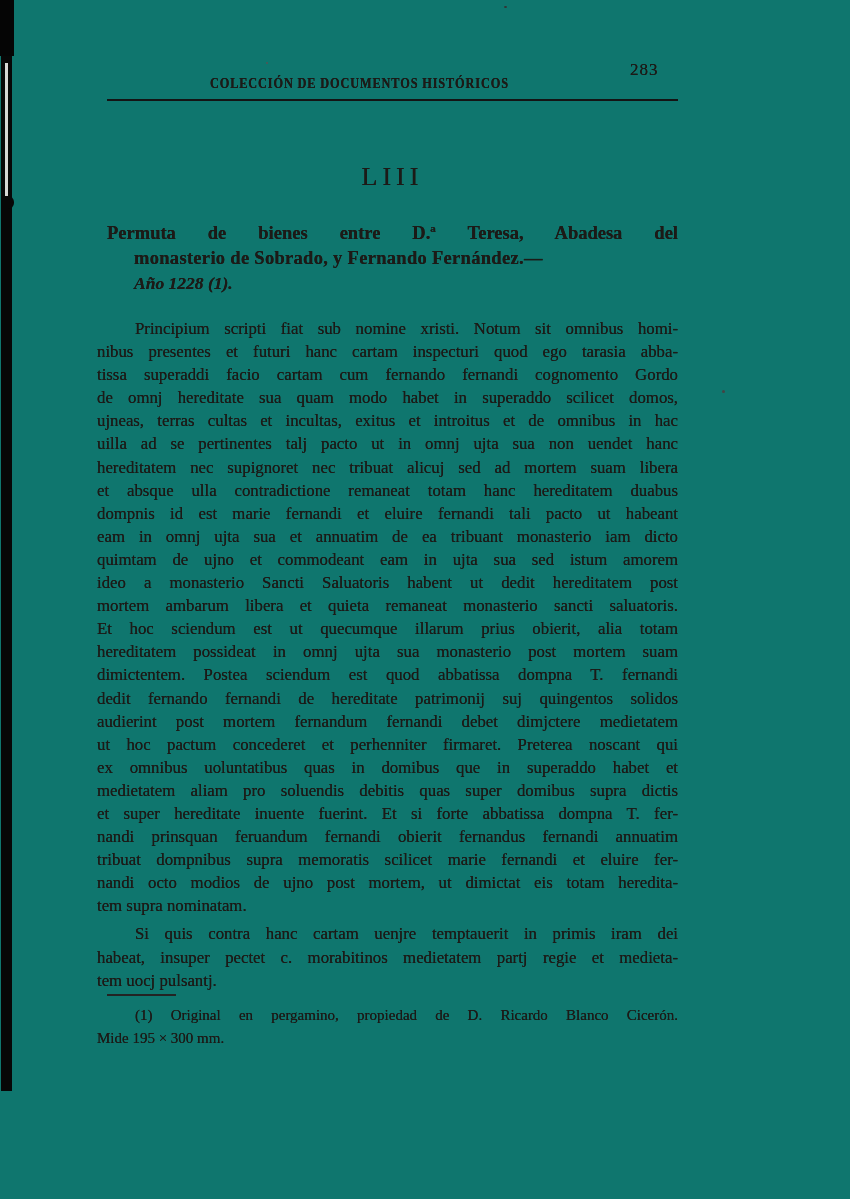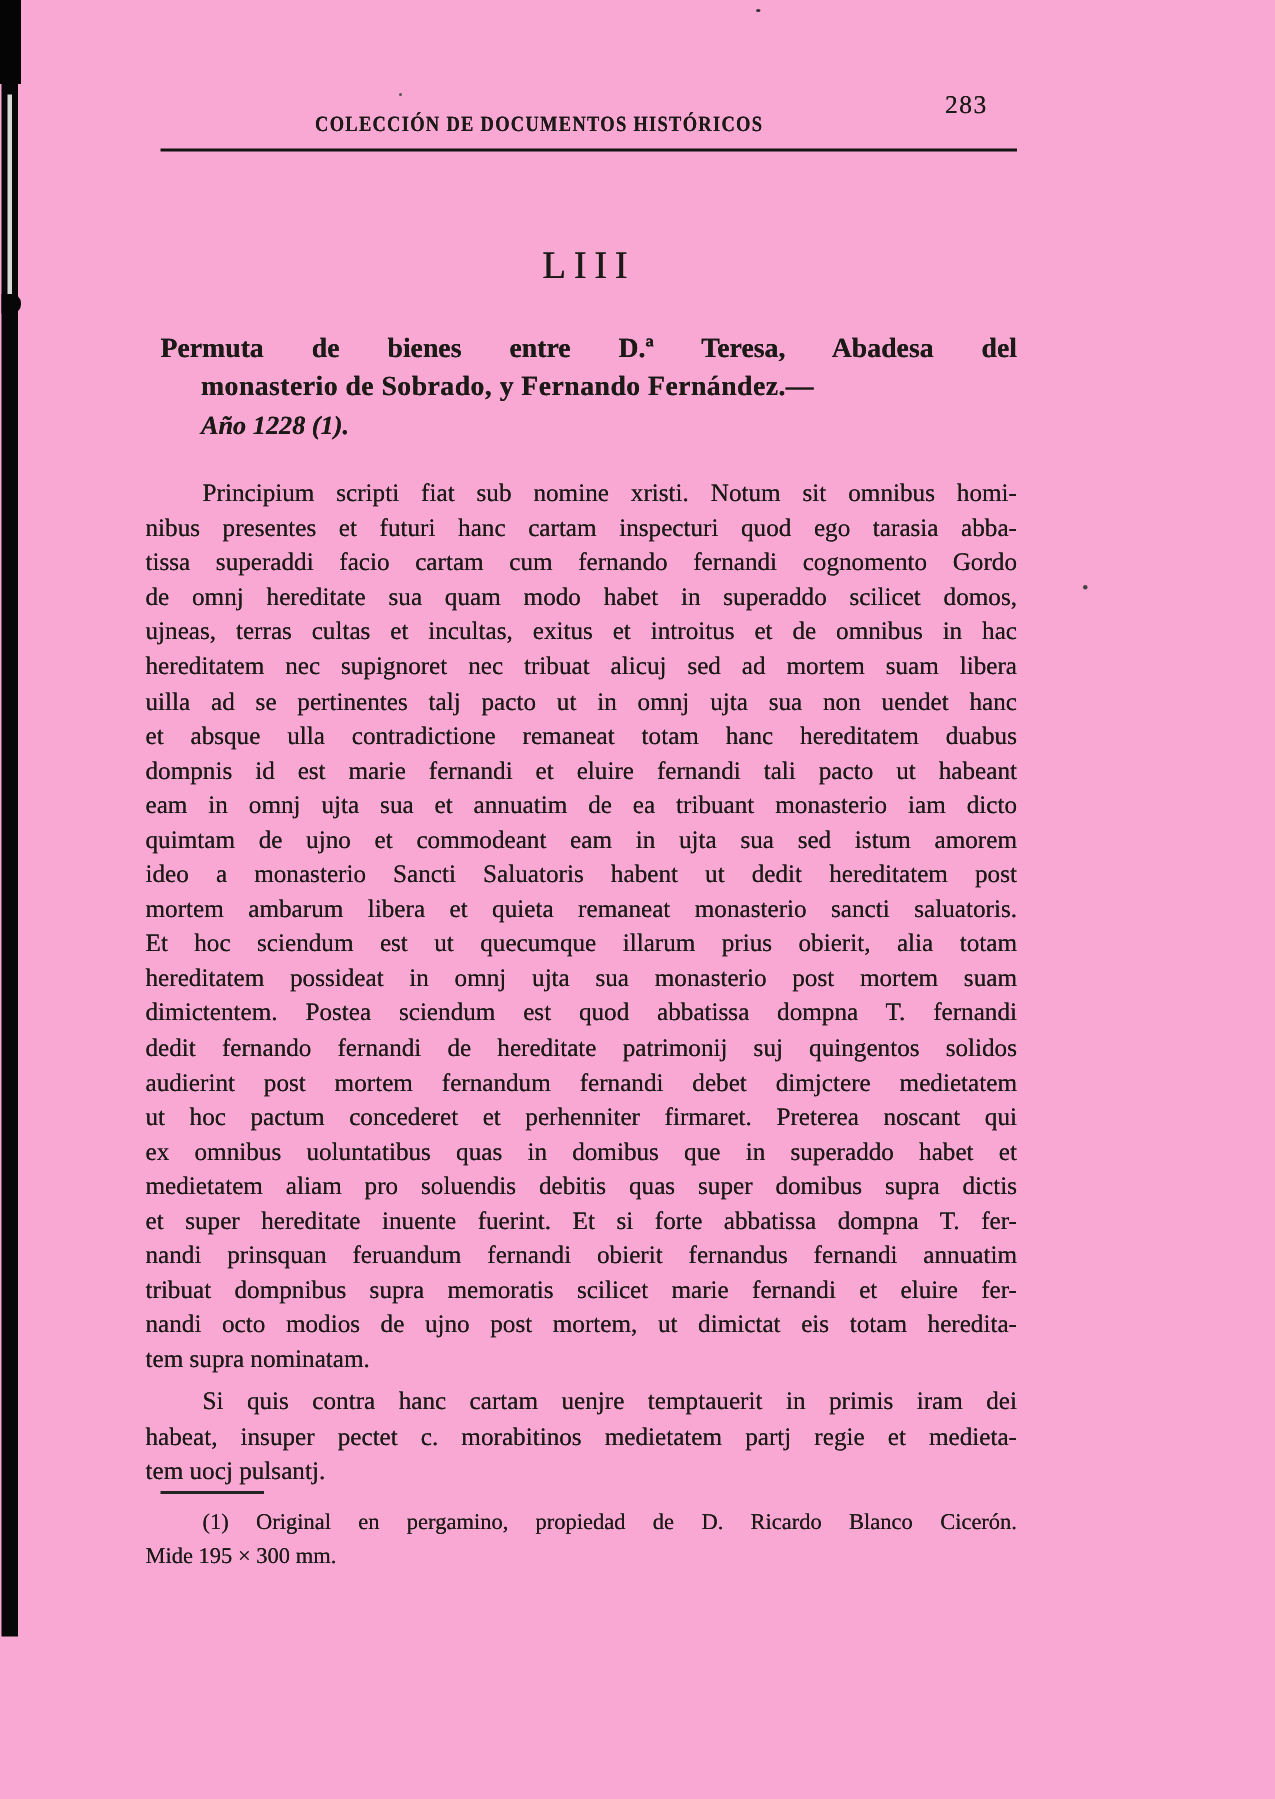--- a/index.html
+++ b/index.html
@@ -1,21 +1,21 @@
 <!DOCTYPE html>
 <html><head>
 <meta charset="utf-8">
 <style>
   html, body { margin: 0; padding: 0; }
   body { background: #e8e8e6; }
   .page {
     position: relative;
     width: 850px;
     height: 1199px;
-    background: #f9a8d4;
+    background: #0f766e;
     font-family: "Liberation Serif", serif;
     color: #1c1a17;
     overflow: hidden;
     text-shadow: 0 0 0.4px currentColor;
   }
   
   .bind-bar   { position: absolute; left: 1px; top: 0; width: 11px; height: 1091px; background: #070707; }
   .bind-cap   { position: absolute; left: 0; top: 0; width: 14px; height: 56px; background: #050505; }
   .bind-sliver{ position: absolute; left: 5px; top: 63px; width: 3px; height: 134px; background: #fcfcf9; opacity: .85; }
   .bind-bump  { position: absolute; left: 1px; top: 196px; width: 13px; height: 13px; background: #070707; border-radius: 0 6px 6px 0; }
@@ -75,22 +75,22 @@
     <div class="t3">Año 1228 (1).</div>
   </div>
 
   <div class="body-block">
     <div class="para">
         <div class="line first">Principium scripti fiat sub nomine xristi. Notum sit omnibus homi-</div>
         <div class="line">nibus presentes et futuri hanc cartam inspecturi quod ego tarasia abba-</div>
         <div class="line">tissa superaddi facio cartam cum fernando fernandi cognomento Gordo</div>
         <div class="line">de omnj hereditate sua quam modo habet in superaddo scilicet domos,</div>
         <div class="line">ujneas, terras cultas et incultas, exitus et introitus et de omnibus in hac</div>
+        <div class="line">uilla ad se pertinentes talj pacto ut in omnj ujta sua non uendet hanc</div>
         <div class="line">hereditatem nec supignoret nec tribuat alicuj sed ad mortem suam libera</div>
-        <div class="line">uilla ad se pertinentes talj pacto ut in omnj ujta sua non uendet hanc</div>
         <div class="line">et absque ulla contradictione remaneat totam hanc hereditatem duabus</div>
         <div class="line">dompnis id est marie fernandi et eluire fernandi tali pacto ut habeant</div>
         <div class="line">eam in omnj ujta sua et annuatim de ea tribuant monasterio iam dicto</div>
         <div class="line">quimtam de ujno et commodeant eam in ujta sua sed istum amorem</div>
         <div class="line">ideo a monasterio Sancti Saluatoris habent ut dedit hereditatem post</div>
         <div class="line">mortem ambarum libera et quieta remaneat monasterio sancti saluatoris.</div>
         <div class="line">Et hoc sciendum est ut quecumque illarum prius obierit, alia totam</div>
         <div class="line">hereditatem possideat in omnj ujta sua monasterio post mortem suam</div>
         <div class="line">dimictentem. Postea sciendum est quod abbatissa dompna T. fernandi</div>
         <div class="line">dedit fernando fernandi de hereditate patrimonij suj quingentos solidos</div>

